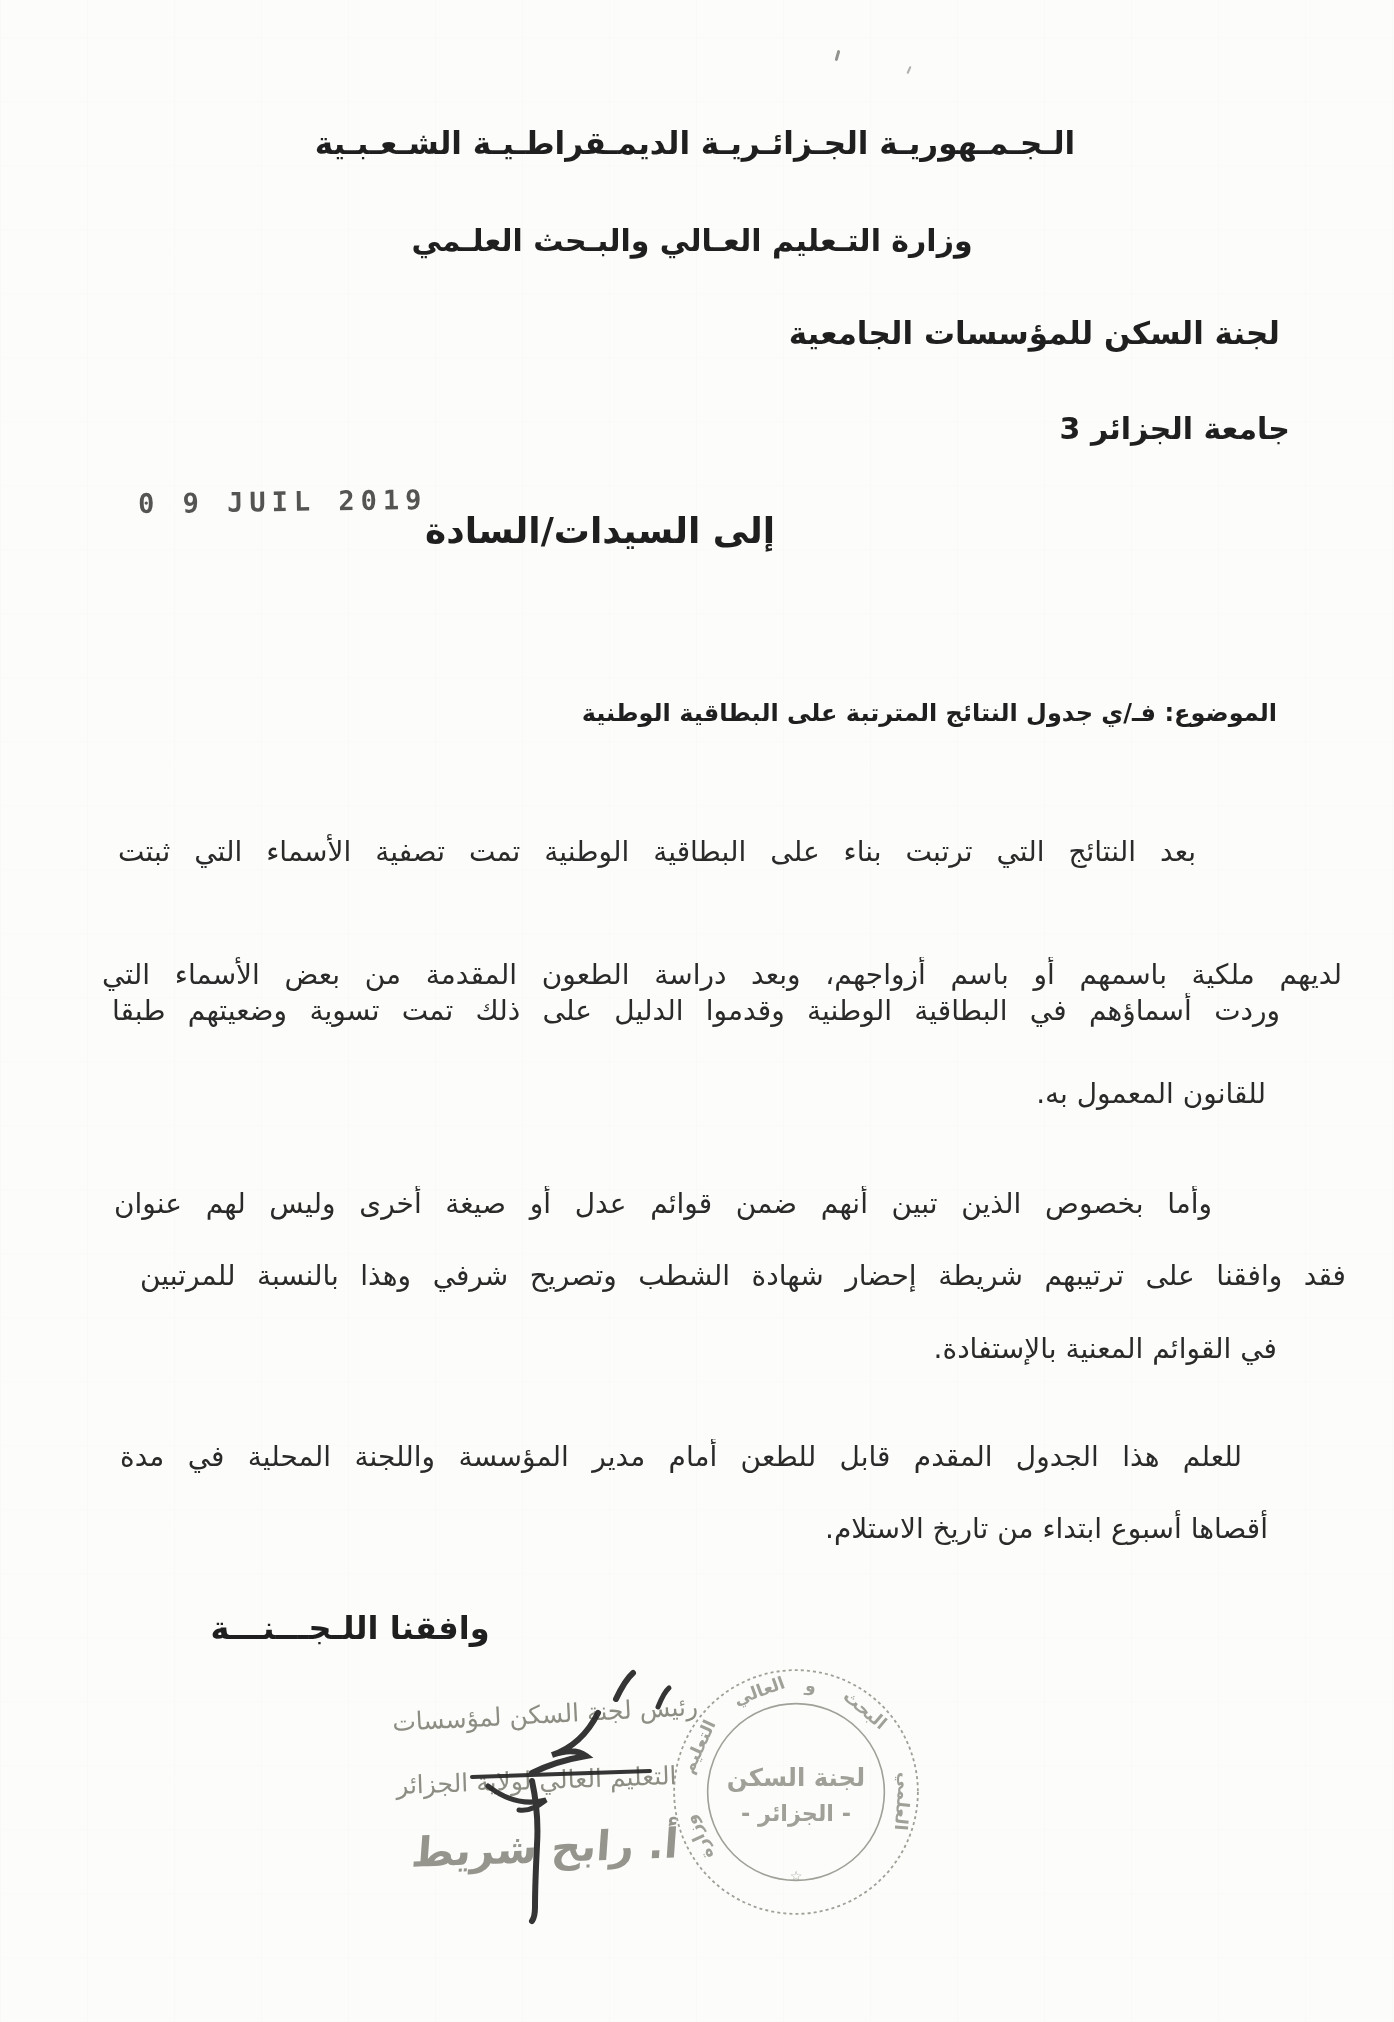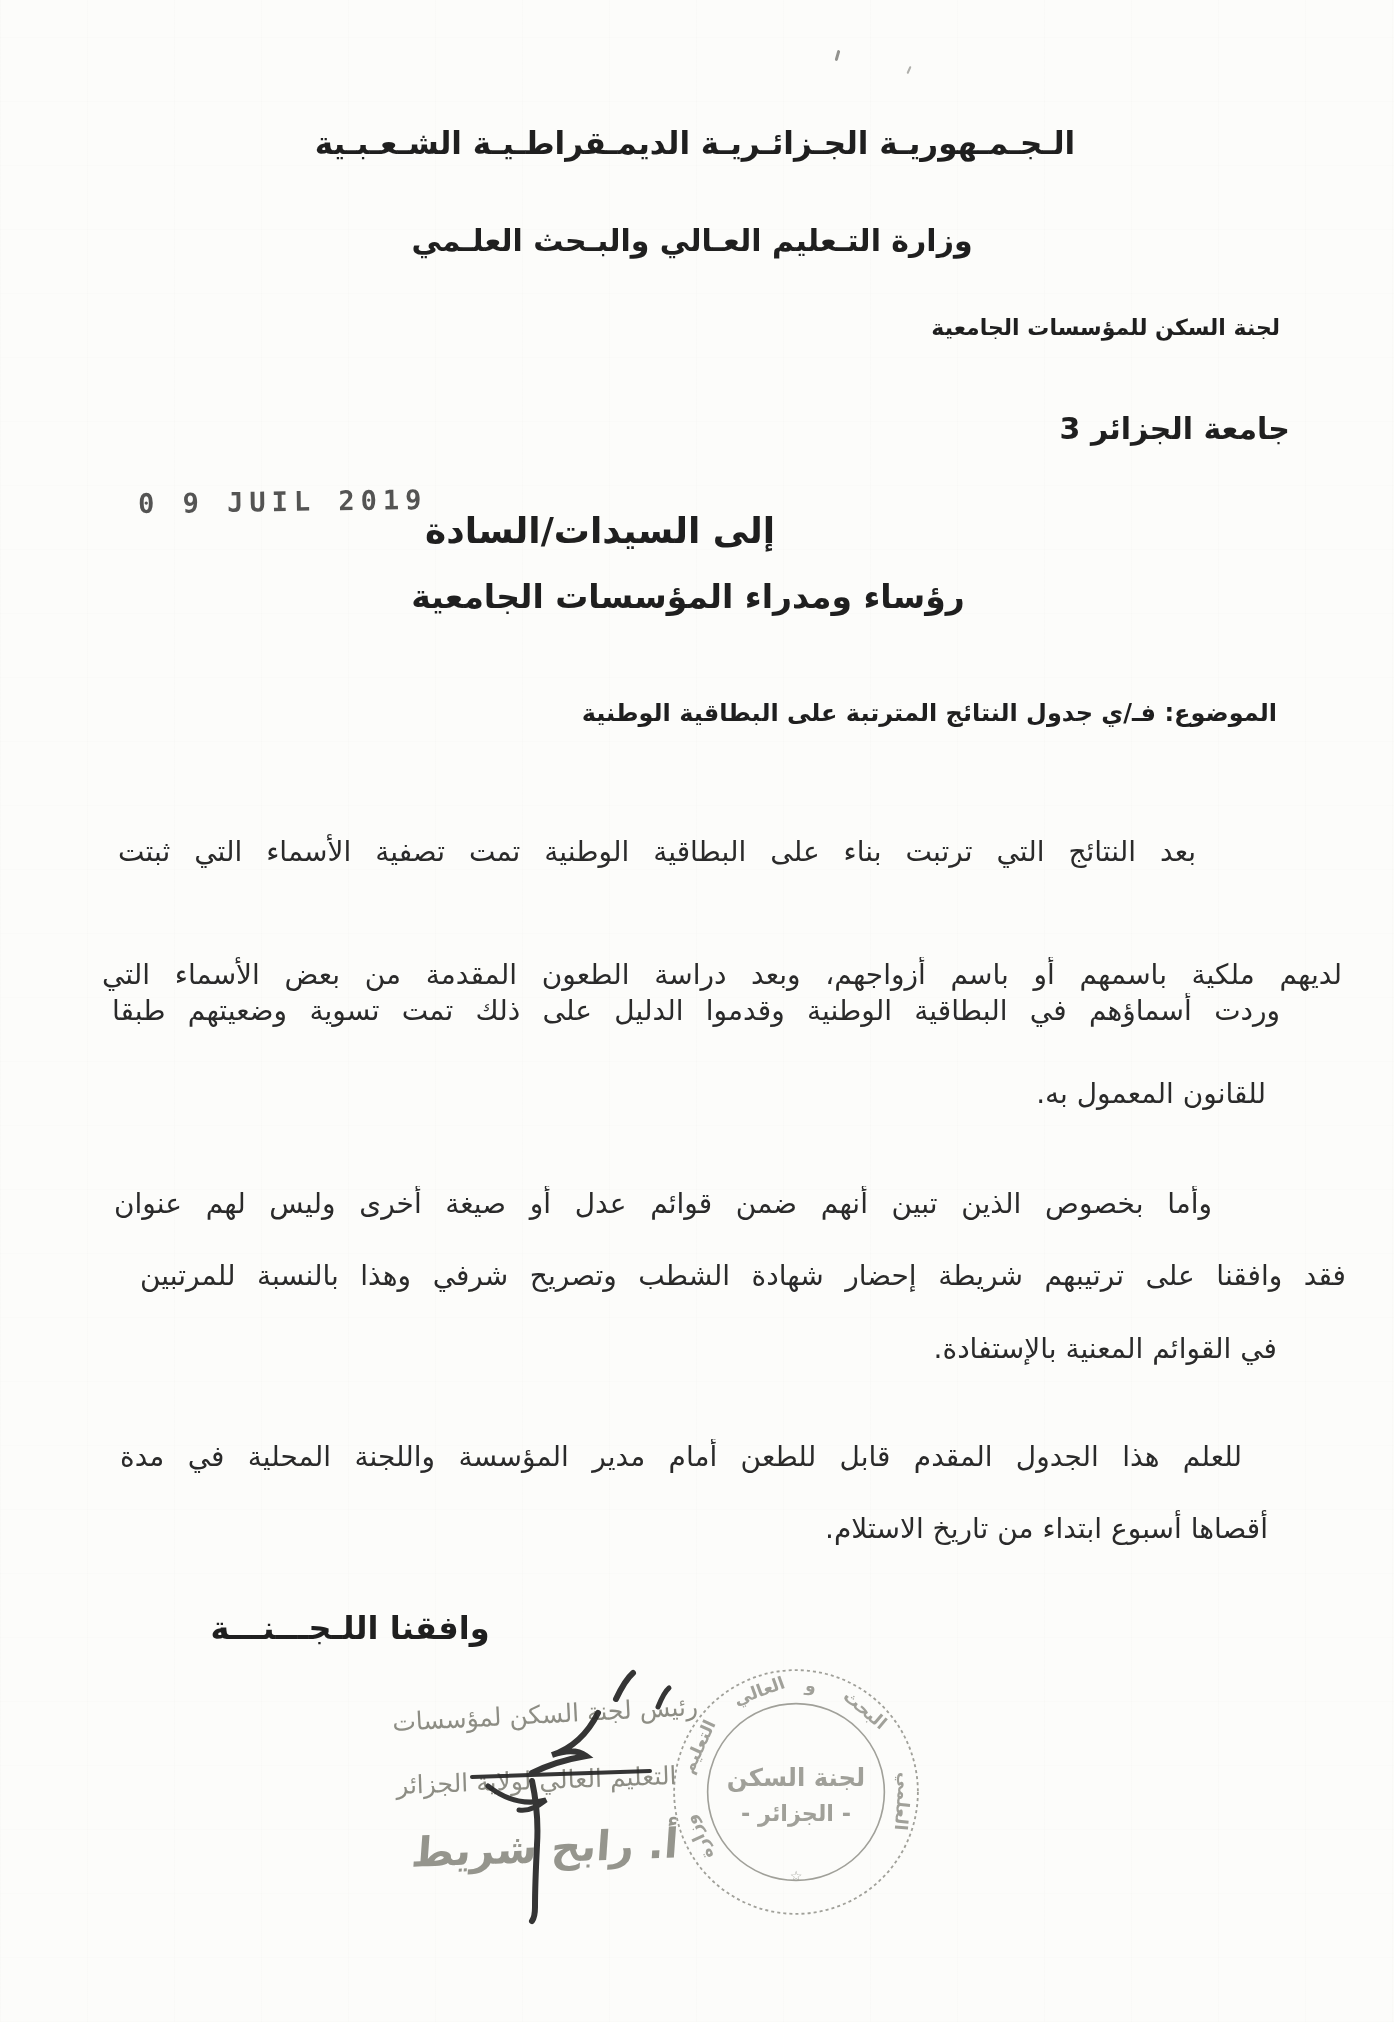--- a/index.html
+++ b/index.html
@@ -42,27 +42,26 @@
 </head>
 <body>
 
 <div class="page">
 
   <div class="artifact" style="left:836px;top:50px;width:3px;height:11px;transform:rotate(16deg);opacity:.75;"></div>
   <div class="artifact" style="left:908px;top:66px;width:2px;height:8px;transform:rotate(24deg);opacity:.55;"></div>
 
   <div class="ar hdg ctr" style="left:695px;top:124px;font-size:31px;">الـجـمـهوريـة الجـزائـريـة الديمـقراطـيـة الشـعـبـية</div>
   <div class="ar hdg ctr" style="left:692px;top:222px;font-size:30px;">وزارة التـعليم العـالي والبـحث العلـمي</div>
-  <div class="ar hdg" style="right:114px;top:314px;font-size:22px;">لجنة السكن للمؤسسات الجامعية</div>
+  <div class="ar hdg" style="right:114px;top:314px;font-size:31px;">لجنة السكن للمؤسسات الجامعية</div>
   <div class="ar hdg" style="right:104px;top:410px;font-size:30px;">جامعة الجزائر 3</div>
 
   <div class="date-stamp">0 9 JUIL 2019</div>
 
   <div class="ar hdg ctr" style="left:600px;top:508px;font-size:36px;">إلى السيدات/السادة</div>
-  <div class="ar hdg ctr" style="left:688px;top:576px;font-size:33px;">رؤساء ومدراء المؤسسات الجامعية</div>
 
   <div class="ar hdg" style="right:117px;top:698px;font-size:24px;">الموضوع: فـ/ي جدول النتائج المترتبة على البطاقية الوطنية</div>
 
   <div>
     <div class="ar body-line just" style="left:118px;top:834px;width:1078px;">بعد النتائج التي ترتبت بناء على البطاقية الوطنية تمت تصفية الأسماء التي ثبتت</div>
     <div class="ar body-line just" style="left:102px;top:957px;width:1240px;">لديهم ملكية باسمهم أو باسم أزواجهم، وبعد دراسة الطعون المقدمة من بعض الأسماء التي</div>
     <div class="ar body-line just" style="left:112px;top:993px;width:1168px;">وردت أسماؤهم في البطاقية الوطنية وقدموا الدليل على ذلك تمت تسوية وضعيتهم طبقا</div>
     <div class="ar body-line" style="right:128px;top:1076px;">للقانون المعمول به.</div>
   </div>
 

